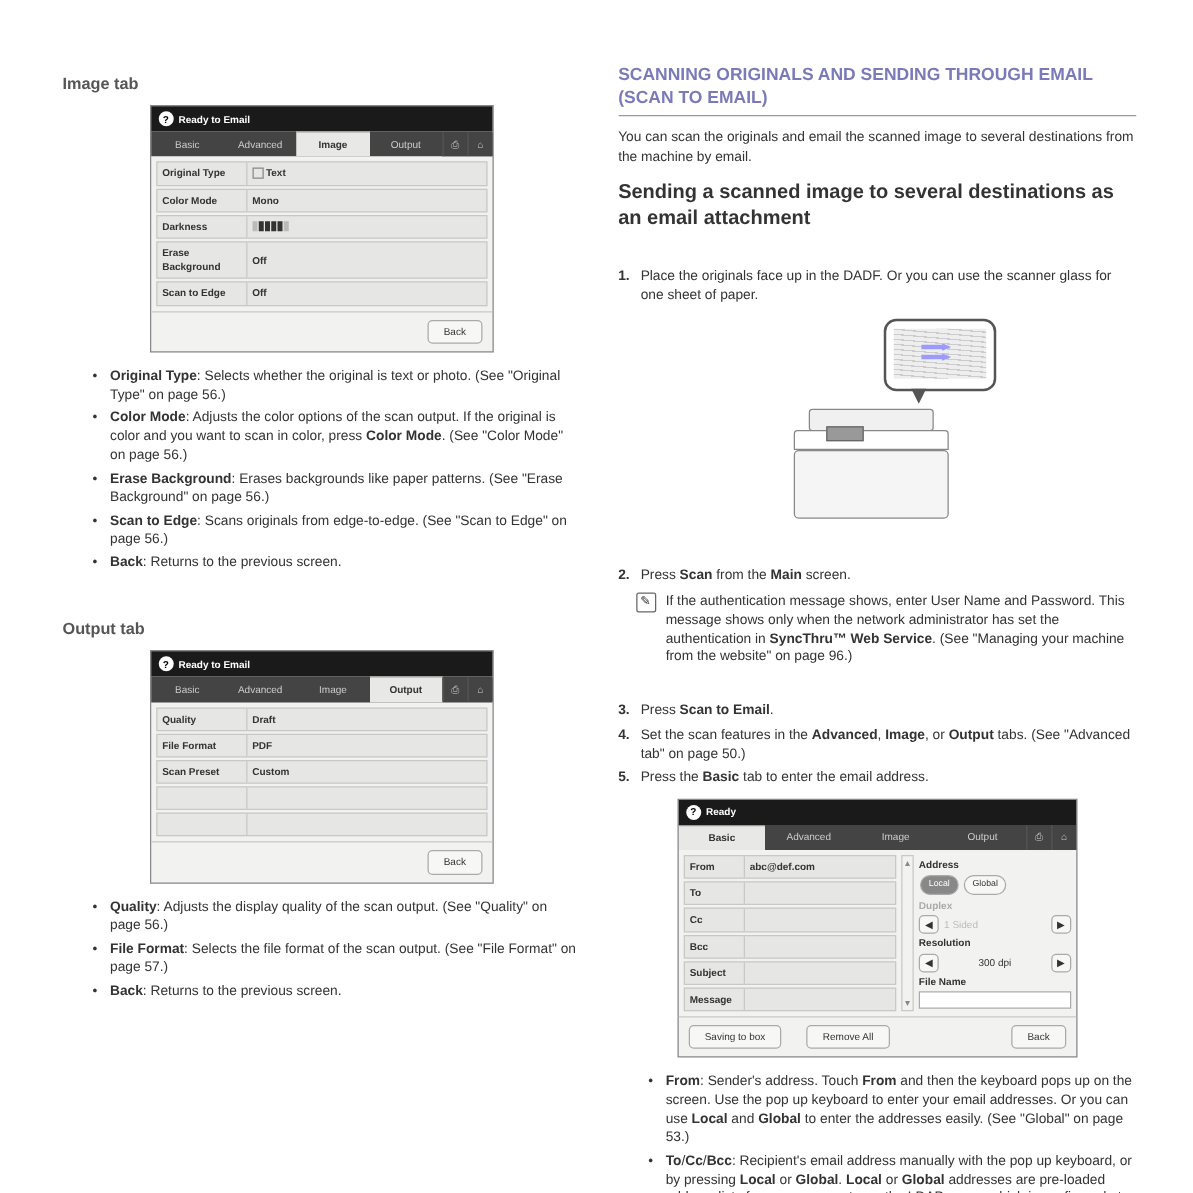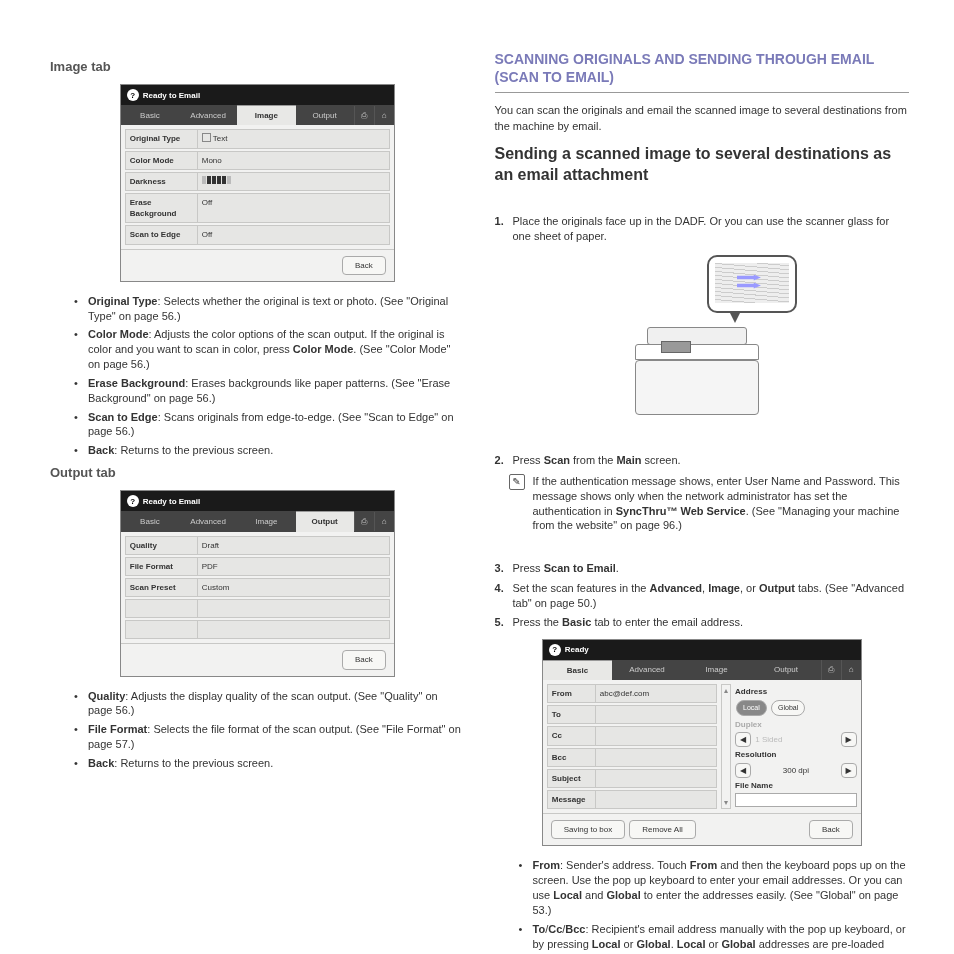--- a/index.html
+++ b/index.html
@@ -33,21 +33,21 @@
   .panel-head { background: #1a1a1a; color: #fff; padding: 4px 6px; display:flex; align-items:center; gap:4px; }
   .panel-head .q { width:12px;height:12px;border-radius:50%;background:#fff;color:#000;display:flex;align-items:center;justify-content:center;font-weight:bold;font-size:8px; }
   .panel-head .title { font-weight:bold; }
   .tabs { background:#444; display:flex; align-items:center; }
   .tab { flex:1; text-align:center; padding:4px 2px; color:#ccc; font-size:8px; }
   .tab.active { background:#e8e8e6; color:#333; font-weight:bold; border-top:1px solid #999; }
   .tab-extra { width:20px; background:#444;color:#ccc;text-align:center;padding:4px 0;border-left:1px solid #555; }
   .fields { padding: 4px; display:flex; flex-direction:column; gap:2px; }
   .trow { display:flex; border:1px solid #c8c8c6; background:#e6e6e4; }
   .tlabel { width:72px; font-weight:bold; padding:3px 4px; font-size:8px; border-right:1px solid #c8c8c6; }
-  .tval { flex:1; padding:3px 4px; font-size:8px; display:flex; align-items:flex-start; gap:2px; }
+  .tval { flex:1; padding:3px 4px; font-size:8px; display:flex; align-items:center; gap:2px;font-weight:bold; }
   .ck { width:9px; height:9px; border:1px solid #888; display:inline-block; }
   .slider-dots { display:flex; gap:1px; }
   .slider-dots span { width:4px;height:8px;background:#333; }
   .slider-dots span.dim { background:#bbb; }
   .panel-foot { display:flex; justify-content:flex-end; padding:6px 8px; border-top:1px solid #c8c8c6; }
   .btn { background:#f7f7f5; border:1px solid #aaa; padding:3px 12px; border-radius:4px; font-size:8px; }
   
   .ebody { display:flex; padding:4px; gap:4px; }
   .eleft { flex:1.4; }
   .eright { flex:1; font-size:8px; }
@@ -133,21 +133,21 @@
     </div>
 
     <ul class="bullets">
       <li><b>Original Type</b><span>: Selects whether the original is text or photo. (See "Original Type" on page 56.)</span></li>
       <li><b>Color Mode</b><span>: Adjusts the color options of the scan output. If the original is color and you want to scan in color, press </span><b>Color Mode</b><span>. (See "Color Mode" on page 56.)</span></li>
       <li><b>Erase Background</b><span>: Erases backgrounds like paper patterns. (See "Erase Background" on page 56.)</span></li>
       <li><b>Scan to Edge</b><span>: Scans originals from edge-to-edge. (See "Scan to Edge" on page 56.)</span></li>
       <li><b>Back</b><span>: Returns to the previous screen.</span></li>
     </ul>
 
-    <h3 class="sub" style="margin-top:6px">Output tab</h3>
+    <h3 class="sub" style="margin-top:36px">Output tab</h3>
 
     <div class="panel">
       <div class="panel-head">
         <span class="q">?</span>
         <span class="title">Ready to Email</span>
       </div>
       <div class="tabs">
         <div class="tab">Basic</div>
         <div class="tab">Advanced</div>
         <div class="tab">Image</div>
@@ -291,21 +291,21 @@
           <div class="arrows">
             <span class="arrow-btn">◀</span>
             <span style="flex:1;text-align:center">300 dpi</span>
             <span class="arrow-btn">▶</span>
           </div>
           <div class="sec-t">File Name</div>
           <div class="filename-box"></div>
         </div>
       </div>
       <div class="efoot">
-        <div style="display:flex;gap:4px">
+        <div style="display:flex;gap:20px">
           <span class="btn">Saving to box</span>
           <span class="btn">Remove All</span>
         </div>
         <span class="btn">Back</span>
       </div>
     </div>
 
     <ul class="bullets">
       <li><b>From</b><span>: Sender's address. Touch </span><b>From</b><span> and then the keyboard pops up on the screen. Use the pop up keyboard to enter your email addresses. Or you can use </span><b>Local</b><span> and </span><b>Global</b><span> to enter the addresses easily. (See "Global" on page 53.)</span></li>
       <li><b>To</b><span>/</span><b>Cc</b><span>/</span><b>Bcc</b><span>: Recipient's email address manually with the pop up keyboard, or by pressing </span><b>Local</b><span> or </span><b>Global</b><span>. </span><b>Local</b><span> or </span><b>Global</b><span> addresses are pre-loaded address lists from your computer or the LDAP server which is configured at Web UI. (See "Global" on page 53.)</span></li>

